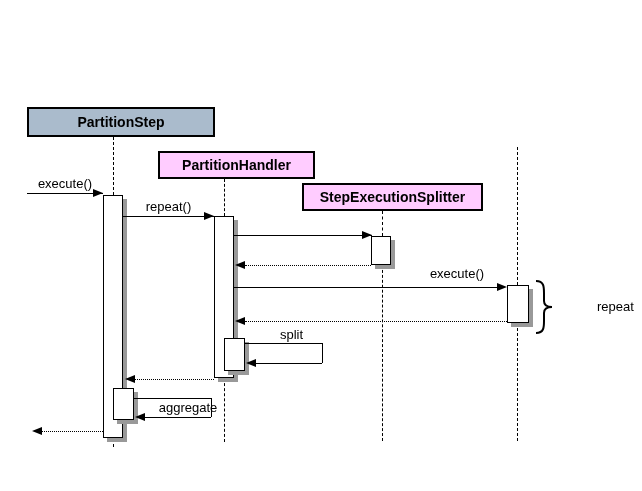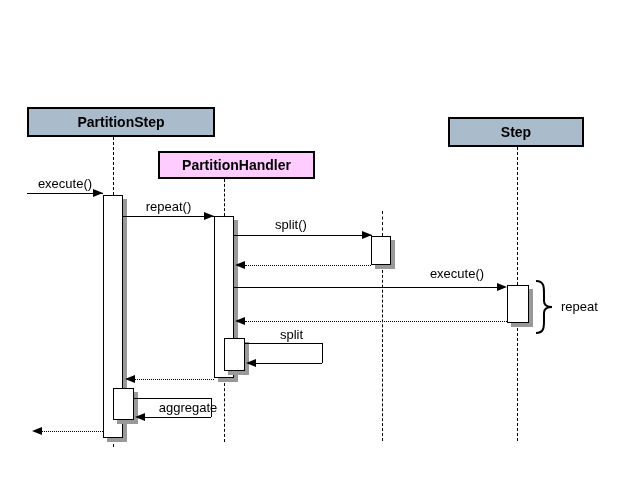--- a/index.html
+++ b/index.html
@@ -25,21 +25,21 @@
   .line.dotted{border-top:1px dotted #000;}
   .vline{position:absolute;width:0;border-left:1px solid #000;}
   .head-right{position:absolute;width:0;height:0;
     border-top:4px solid transparent;border-bottom:4px solid transparent;
     border-left:10px solid #000;}
   .head-left{position:absolute;width:0;height:0;
     border-top:4px solid transparent;border-bottom:4px solid transparent;
     border-right:10px solid #000;}
   .msg-label{position:absolute;font-size:13px;line-height:15px;
     text-align:center;white-space:nowrap;}
-  .annotation{position:absolute;font-size:13px;line-height:15px;white-space:nowrap;}
+  .annotation{position:absolute;font-size:13px;line-height:15px;white-space:nowrap;margin-left:36px;}
   .brace{position:absolute;}
 </style>
 </head>
 <body>
 
 <div class="canvas">
 
   <div class="lifeline" style="left:113px;top:137px;height:58px"></div>
   <div class="lifeline" style="left:113px;top:438px;height:9px"></div>
   <div class="lifeline" style="left:224px;top:179px;height:37px"></div>
@@ -59,21 +59,20 @@
   <div class="line" style="left:27px;top:193px;width:76px"></div>
   <div class="head-right" style="left:93px;top:189px"></div>
   <div class="msg-label" style="left:27px;top:176px;width:76px">execute()</div>
 
   <div class="line" style="left:123px;top:216px;width:91px"></div>
   <div class="head-right" style="left:204px;top:212px"></div>
   <div class="msg-label" style="left:123px;top:199px;width:91px">repeat()</div>
 
   <div class="line" style="left:234px;top:235px;width:138px"></div>
   <div class="head-right" style="left:362px;top:231px"></div>
-  <div class="msg-label" style="left:234px;top:217px;width:114px">split()</div>
 
   <div class="line dotted" style="left:245px;top:265px;width:126px"></div>
   <div class="head-left" style="left:235px;top:261px"></div>
 
   <div class="line" style="left:234px;top:287px;width:263px"></div>
   <div class="head-right" style="left:497px;top:283px"></div>
   <div class="msg-label" style="left:421px;top:266px;width:72px">execute()</div>
 
   <div class="line dotted" style="left:245px;top:321px;width:262px"></div>
   <div class="head-left" style="left:235px;top:317px"></div>
@@ -100,17 +99,17 @@
 
   <div class="line dotted" style="left:42px;top:431px;width:61px"></div>
   <div class="head-left" style="left:32px;top:427px"></div>
 
   <div class="actor blue" style="left:27px;top:107px;width:188px;height:30px">
     <span>PartitionStep</span>
   </div>
   <div class="actor pink" style="left:150px;top:151px;width:157px;height:28px">
     <span>PartitionHandler</span>
   </div>
-  <div class="actor blue" style="left:448px;top:117px;width:136px;height:30px">
-    <span>Step</span>
+  <div class="actor pink" style="left:294px;top:183px;width:181px;height:28px">
+    <span>StepExecutionSplitter</span>
   </div>
 
 </div>
 
 </body></html>

